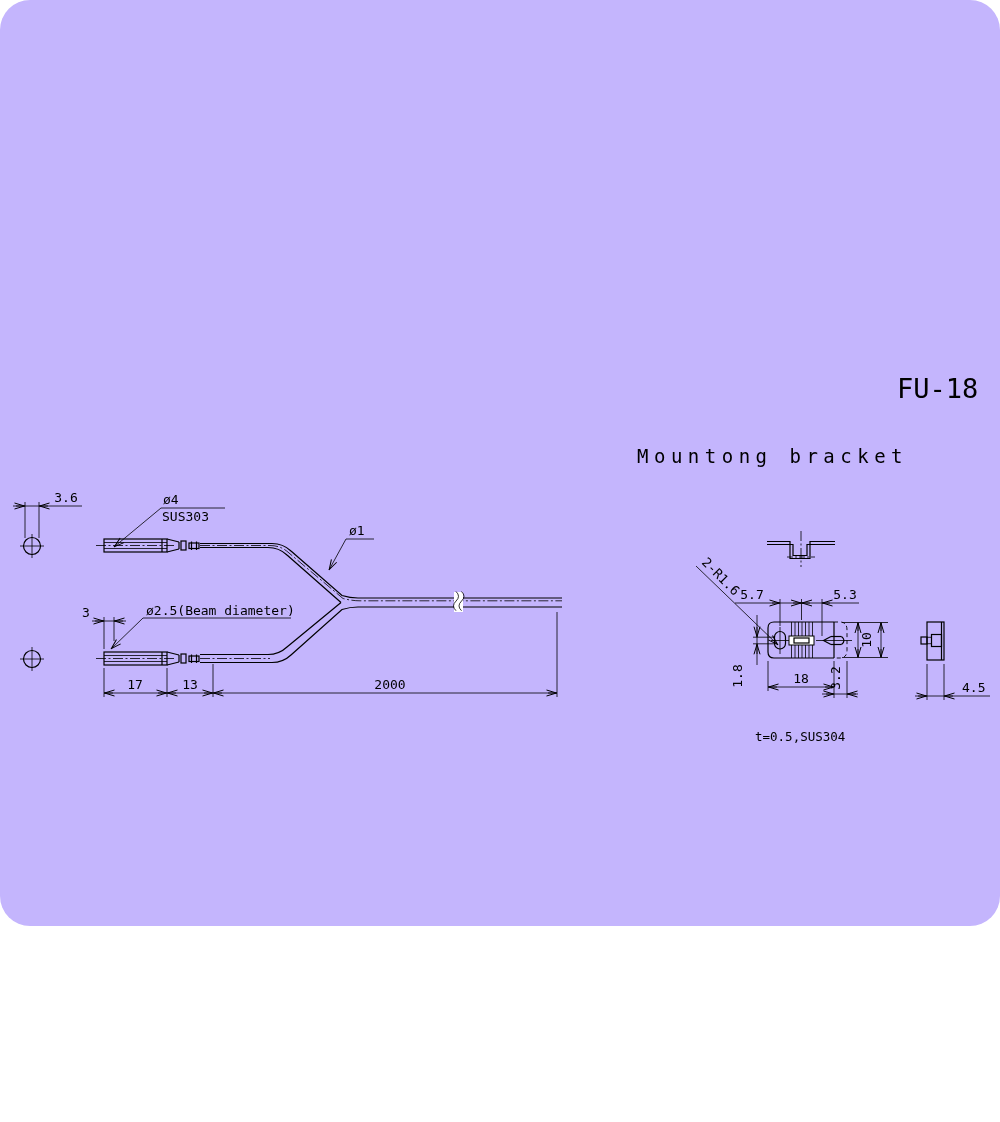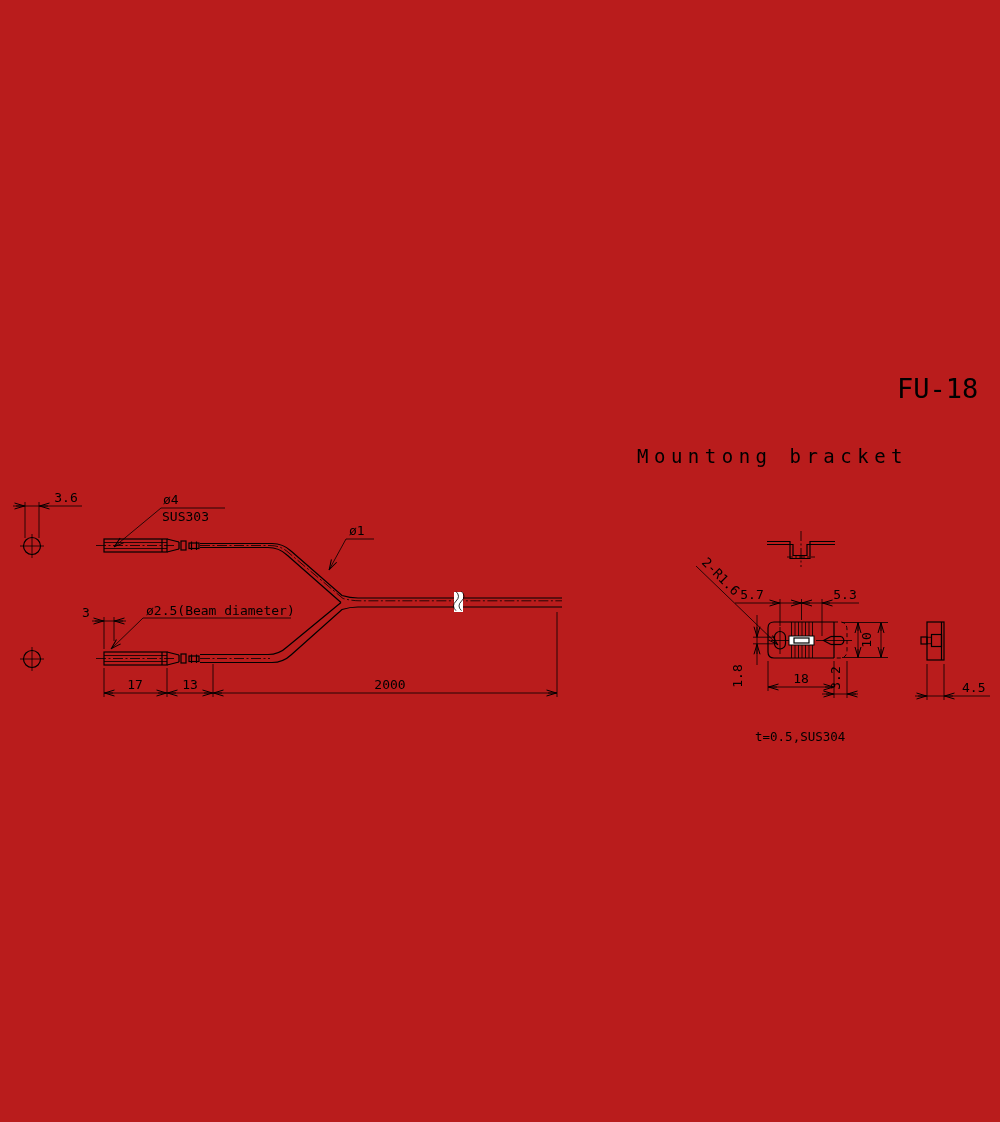--- a/index.html
+++ b/index.html
@@ -1,16 +1,16 @@
 <!DOCTYPE html>
 <html><head>
 <meta charset="utf-8">
 <style>
   html,body{margin:0;padding:0;background:#ffffff;}
-  .sheet{width:1000px;height:1122px;background:#b91c1c;position:relative;}
+  .sheet{width:1000px;height:926px;background:#c4b5fd;position:relative;border-radius:30px;}
   svg{display:block;}
   text{font-family:"DejaVu Sans Mono","Liberation Mono",monospace;fill:#000000;}
   .ann{font-size:13px;}
   .ttl{font-size:27px;}
   .sub{font-size:19px;letter-spacing:5.5px;}
   .note{font-size:12.5px;}
   .obj{stroke:#000;stroke-width:1.2;fill:none;}
   .thin{stroke:#000;stroke-width:0.8;fill:none;}
   .cl{stroke:#000;stroke-width:0.8;fill:none;stroke-dasharray:10 2.5 2 2.5;}
   .dsh{stroke:#000;stroke-width:0.9;fill:none;stroke-dasharray:4 3;}

